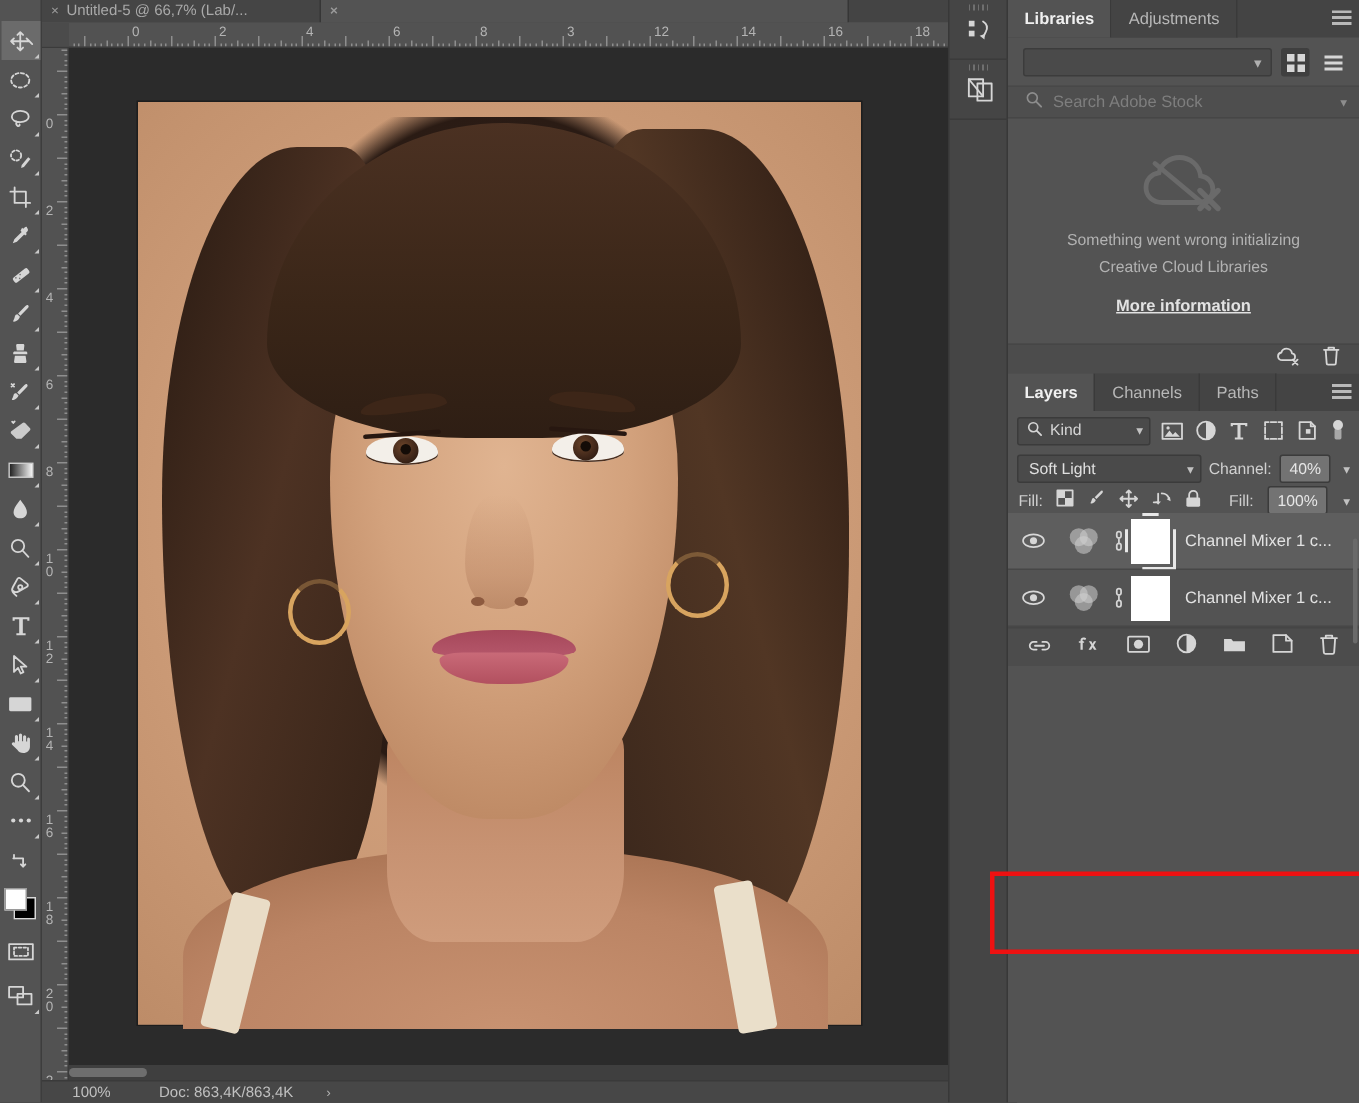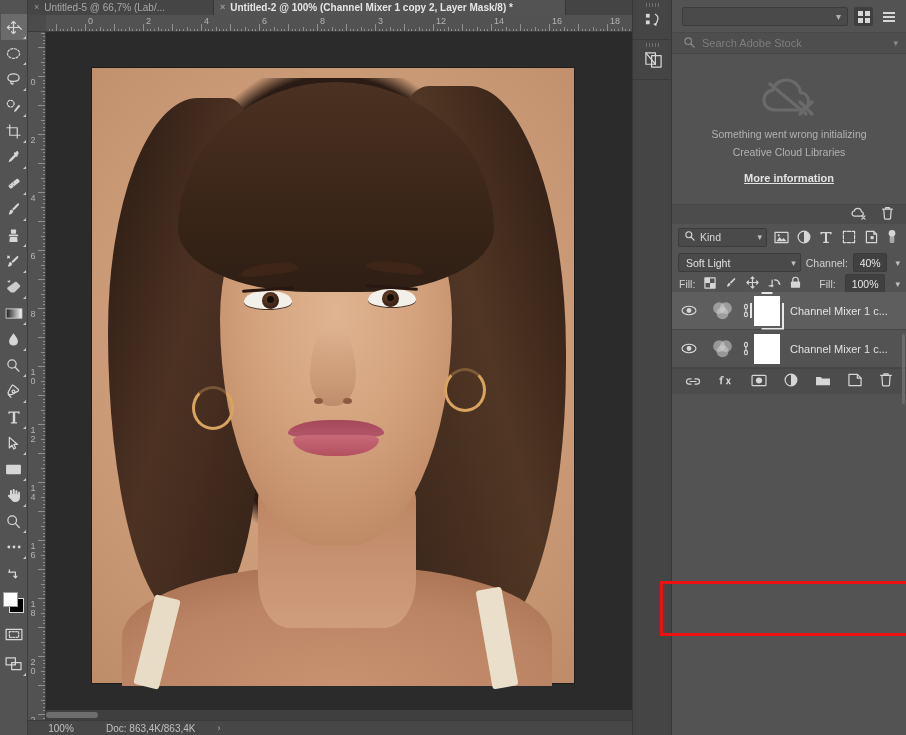--- a/index.html
+++ b/index.html
@@ -318,21 +318,21 @@
   .kind-select .lbl { flex:1; }
   .kind-icon { width:18px; height:18px; display:flex; align-items:center; justify-content:center; }
   .blend-select {
     width: 134px; height: 19px; background:#4a4a4a; border:1px solid #3b3b3b;
     border-radius:2px; display:flex; align-items:center;
     padding: 0 4px 0 7px; font-size:10.5px; color:#e0e0e0;
   }
   .blend-select .lbl { flex:1; }
   .op-label { font-size:10.5px; color:#d0d0d0; }
   .op-box {
-    width:38px; height:19px; background:#404040; border:1px solid #3b3b3b;
+    width:38px; height:19px; background:#737373; border:1px solid #3b3b3b;
     border-radius:2px; display:flex; align-items:center; justify-content:center;
     font-size:10.5px; color:#e6e6e6;
   }
   .caret-sm { font-size:9px; color:#c2c2c2; padding-left:3px; }
   .lock-row {
     display:flex; align-items:center; gap:9px;
     padding: 2px 6px 2px 7px; height: 17px; font-size:10.5px; color:#d0d0d0;
   }
   .lock-row .spacer { flex:1; }
 
@@ -556,21 +556,20 @@
     </div>
   </div>
 
   <div id="tabbar">
     <div class="doctab" style="width:186px">
       <span class="x">×</span>
       <span>Untitled-5 @ 66,7% (Lab/...</span>
     </div>
     <div class="doctab active" style="width:352px">
       <span class="x">×</span>
-      <span>Untitled-2 @ 100% (Channel Mixer 1 copy 2, Layer Mask/8) *</span>
     </div>
   </div>
 
   <div id="hruler">
     <div class="corner-box"></div>
   <div class="hr-tick" style="left: 20.75px; height: 2.5px;"></div>
       <div class="hr-tick" style="left: 24.375px; height: 2.5px;"></div>
       <div class="hr-tick" style="left: 28px; height: 7px;"></div>
       <div class="hr-tick" style="left: 31.625px; height: 2.5px;"></div>
       <div class="hr-tick" style="left: 35.25px; height: 2.5px;"></div>
@@ -1010,20 +1009,29 @@
           <rect class="ico" x="8" y="6" width="10" height="12"></rect>
           <path class="ico" d="M2 3l10 12"></path>
         </svg>
     </div>
   </div>
 
   <div id="rightdock">
 
 
     <div id="libpanel">
+      <div class="panel-tabs">
+        <div class="panel-tab active">
+          <span>Libraries</span>
+        </div>
+        <div class="panel-tab">
+          <span>Adjustments</span>
+        </div>
+        <div class="panel-menu"></div>
+      </div>
 
       <div id="lib-row1">
         <div class="lib-select">
           <span></span>
           <span style="margin-left:auto">▾</span>
         </div>
         <div class="lib-viewbtn on">
           <svg width="12" height="12" viewBox="0 0 12 12">
               <rect class="ico-f" x="0" y="0" width="5" height="5"></rect>
               <rect class="ico-f" x="7" y="0" width="5" height="5"></rect>
@@ -1073,20 +1081,32 @@
         </span>
         <span>
           <svg width="13" height="14" viewBox="0 0 14 15">
               <path class="ico" d="M1.8 3.4h10.4M5 3.4V1.8h4v1.6M3 3.4l.7 9.6c0 .6.5 1 1 1h4.6c.6 0 1-.4 1-1l.7-9.6"></path>
             </svg>
         </span>
       </div>
     </div>
 
     <div id="layerspanel">
+      <div class="panel-tabs">
+        <div class="panel-tab active">
+          <span>Layers</span>
+        </div>
+        <div class="panel-tab">
+          <span>Channels</span>
+        </div>
+        <div class="panel-tab">
+          <span>Paths</span>
+        </div>
+        <div class="panel-menu"></div>
+      </div>
 
       <div class="lp-row">
         <div class="kind-select">
           <span>
             <svg width="10" height="10" viewBox="0 0 11 11">
                 <circle cx="4.2" cy="4.2" r="3.3" fill="none" stroke="#d6d6d6" stroke-width="1.2"></circle>
                 <path d="M6.7 6.7L10 10" stroke="#d6d6d6" stroke-width="1.3" stroke-linecap="round"></path>
               </svg>
           </span>
           <span class="lbl">Kind</span>

